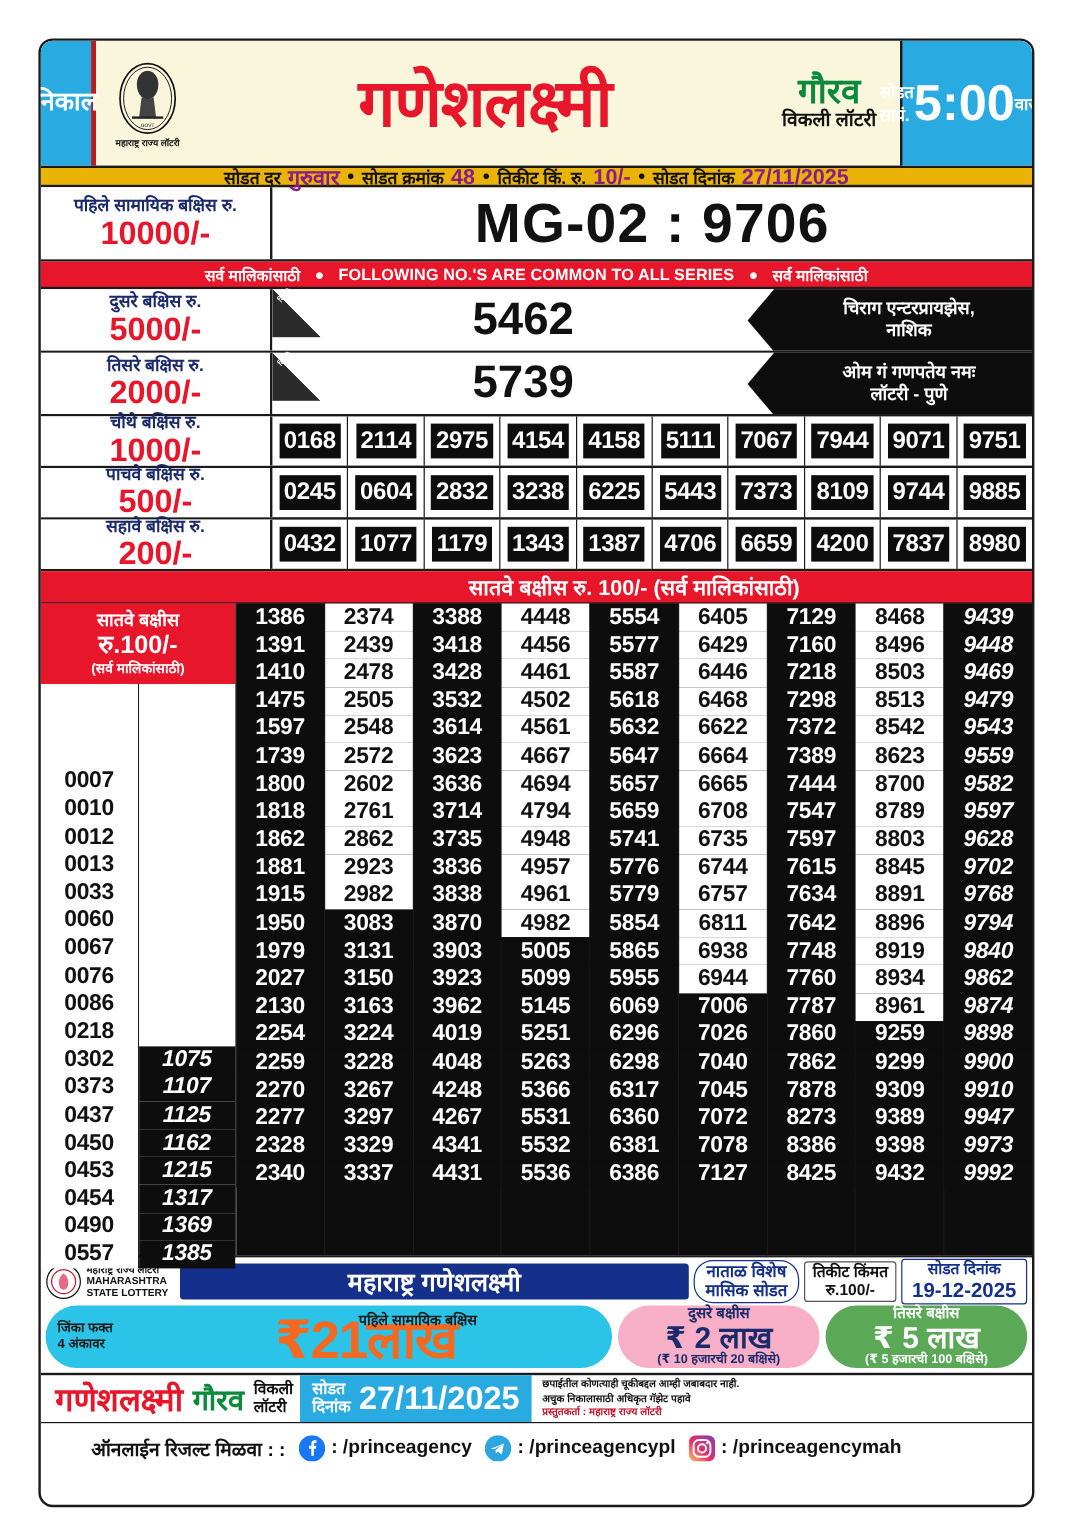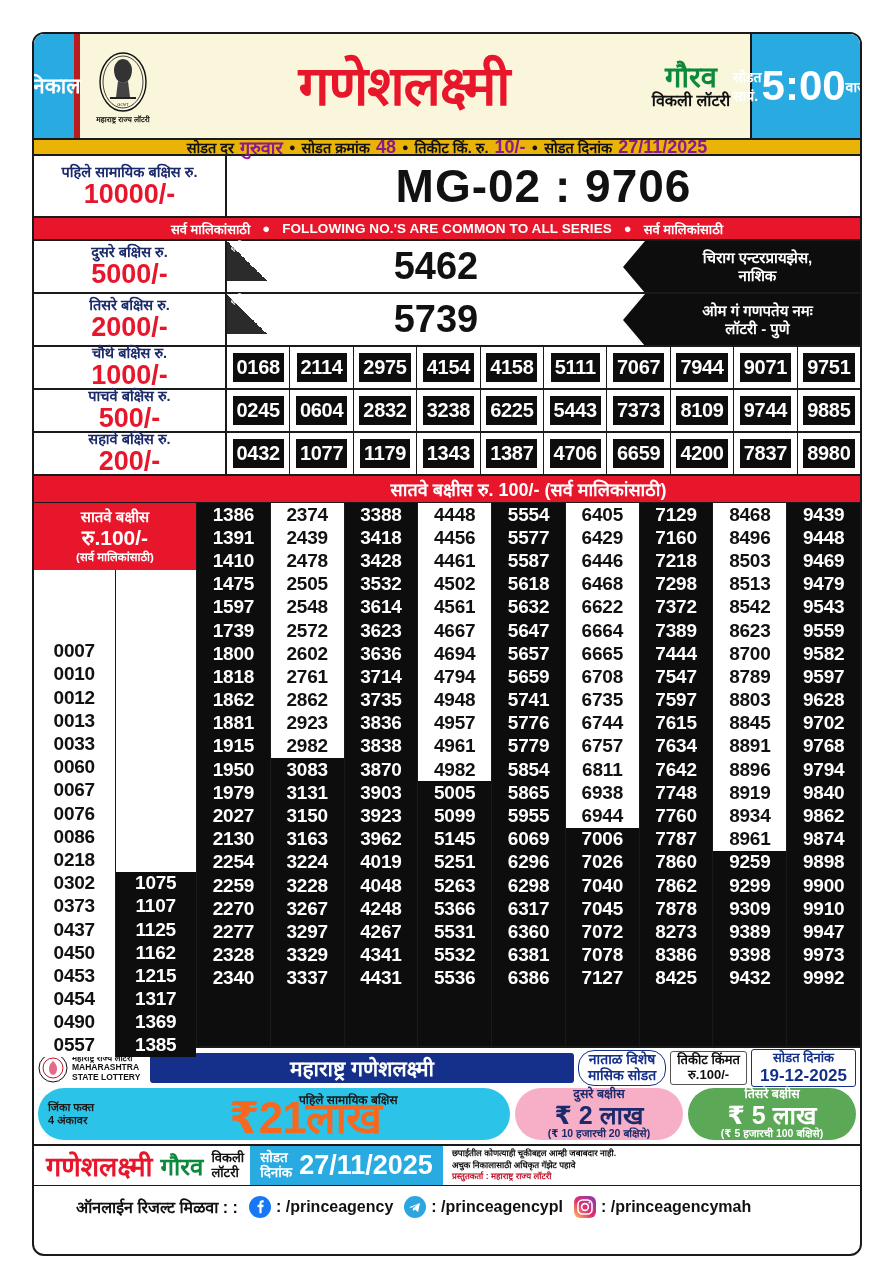--- a/index.html
+++ b/index.html
@@ -17,21 +17,21 @@
     background: #fff;
     overflow: hidden;
   }
 
   
   .hdr { display: flex; height: 106px; background: #FAF6DC; border-bottom: 2px solid #1a1a1a; }
   .hdr-nikal {
     width: 46px; background: #29ABE2; color: #fff;
     display: flex; flex-direction: column; align-items: center; justify-content: center;
     font-size: 21px; font-weight: bold; line-height: 0.98; letter-spacing: 0;
-    border-right: 6px solid #b91c1c;
+    border-right: 4px solid #b91c1c;
   }
   .hdr-logo { width: 86px; display: flex; flex-direction: column; align-items: center; justify-content: center; padding-top: 3px; }
   .emblem { width: 50px; height: 62px; }
   .logo-cap { font-size: 7.5px; font-weight: bold; color: #111; margin-top: 1px; }
   .hdr-mid { flex: 1; display: flex; align-items: center; justify-content: center; padding-left: 10px; }
   .brand-main { font-size: 55px; font-weight: bold; color: #E8162B; letter-spacing: -1px; line-height: 1; }
   .hdr-sub { width: 118px; display: flex; flex-direction: column; align-items: center; justify-content: center; }
   .brand-gaurav { font-size: 29px; font-weight: bold; color: #0C8A3C; line-height: 1.05; }
   .brand-wkly { font-size: 16px; font-weight: bold; color: #111; line-height: 1.1; }
   .hdr-time {
@@ -129,21 +129,21 @@
   .gl2 { font-size: 21px; font-weight: bold; line-height: 1.1; }
   .gl3 { font-size: 11.5px; font-weight: bold; }
   .g-label-cols { flex: 1; display: flex; }
   .g-label-cols .gcol { flex: 1; }
 
   .g-cols { flex: 1; display: flex; background: #0d0d0d; }
   .gcol {
     flex: 1; display: flex; flex-direction: column; align-items: stretch;
     border-right: 1px solid #1a1a1a; position: relative;
   }
-  .gcol:last-child { border-right: none; }
+  .gcol:last-child { border-right: none; font-style: italic; }
   .gcell {
     height: 23.2px; display: flex; align-items: center; justify-content: center;
     font-size: 19px; font-weight: bold; letter-spacing: -0.2px;
   }
   .on-white { background: #fff; color: #111; }
   .on-black { background: #0d0d0d; color: #fff; }
   .blank { background: transparent; }
   .g-label-cols .gcol .gcell { background: #fff; color: #111; }
   .g-label-cols .gcol.inv .gcell { background: #0d0d0d; color: #fff; }
   .g-label-cols .gcol.inv .gcell.blank { background: #fff; }

